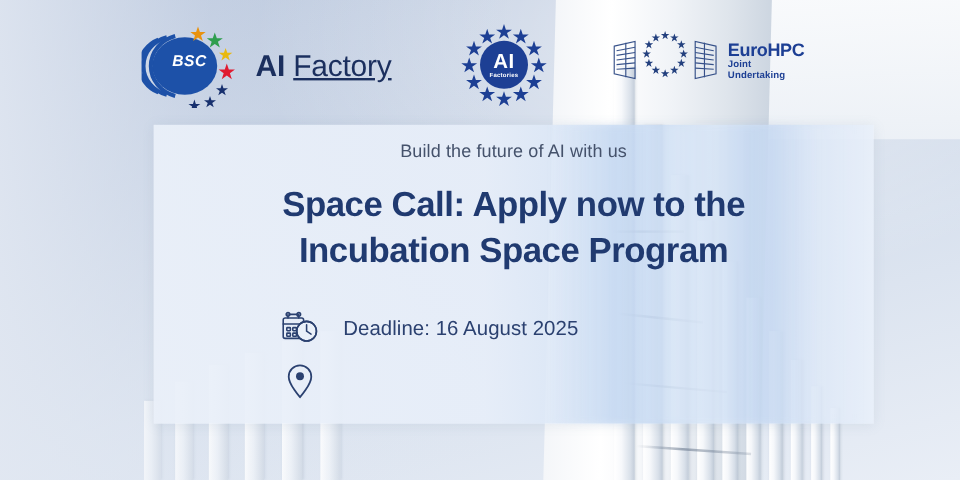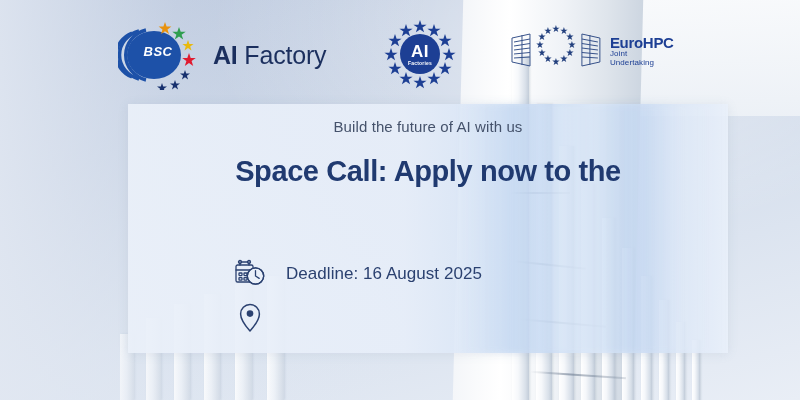--- a/index.html
+++ b/index.html
@@ -138,20 +138,21 @@
     color: #1b2f5e;
     letter-spacing: -0.2px;
     white-space: nowrap;
     margin-top: 2px;
   }
   .aifactory-text .ai {
     font-weight: bold;
   }
   .aifactory-text .fac {
     font-weight: normal;
+    text-decoration: underline;
   }
 
   
   .logo-aif {
     position: absolute;
     left: 372px;
     top: 18px;
     width: 96px;
     height: 72px;
   }
@@ -201,21 +202,21 @@
     padding-top: 2px;
   }
   .ehpc-title {
     font-size: 15px;
     font-weight: bold;
     color: #1d3f94;
     letter-spacing: -0.3px;
   }
   .ehpc-sub {
     font-size: 8px;
-    font-weight: normal;
+    font-weight: bold;
     color: #1d3f94;
     letter-spacing: 0.1px;
   }
 
   
   .panel {
     position: absolute;
     left: 128px;
     top: 104px;
     width: 600px;
@@ -435,20 +436,21 @@
   </div>
 
   <div class="panel">
     <div class="panel-sheen"></div>
     <div class="panel-inner">
 
       <div class="kicker">Build the future of AI with us</div>
 
       <div class="headline">
         <span class="l1">Space Call: Apply now to the</span>
+        <span class="l2">Incubation Space Program</span>
       </div>
 
       <div class="info-rows">
 
         <div class="info-row">
           <span class="info-icon">
             <svg width="32" height="30" viewBox="0 0 32 30" xmlns="http://www.w3.org/2000/svg">
               <g stroke="#2b4170" stroke-width="1.3" fill="none" stroke-linecap="round">
                 <rect x="2" y="6" width="17" height="17" rx="1.6"></rect>
                 <path d="M2 11 H19"></path>

